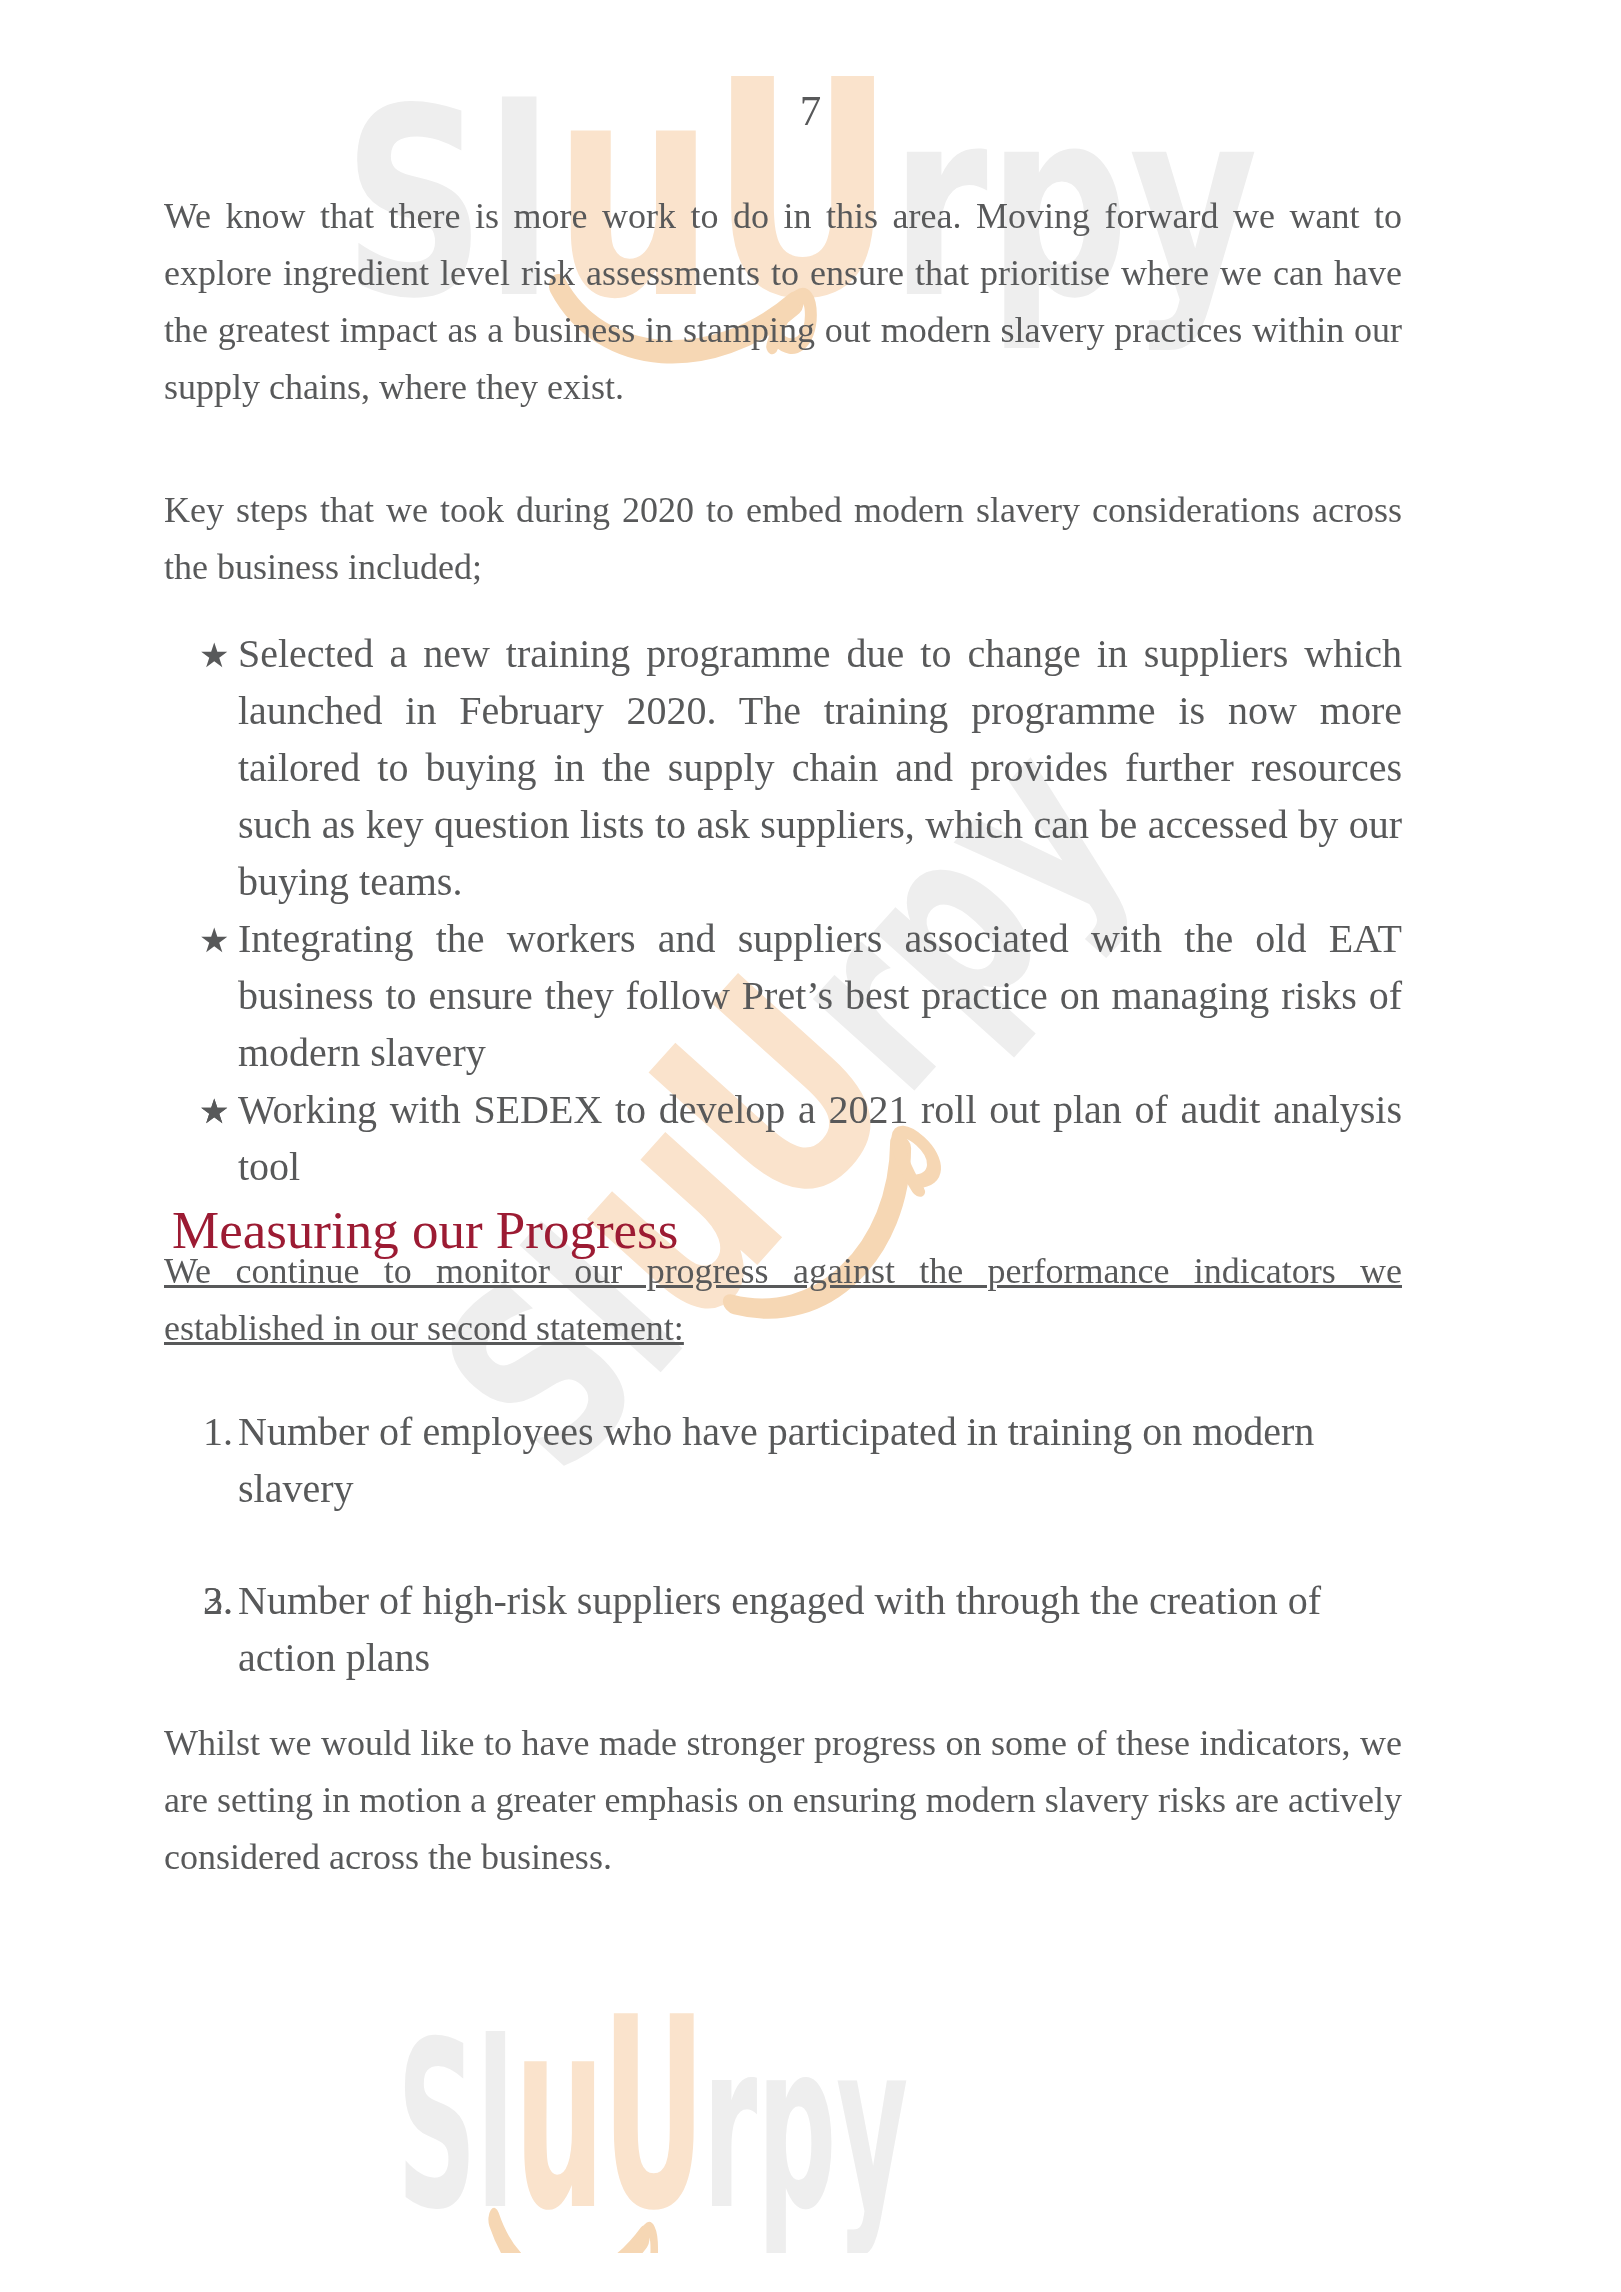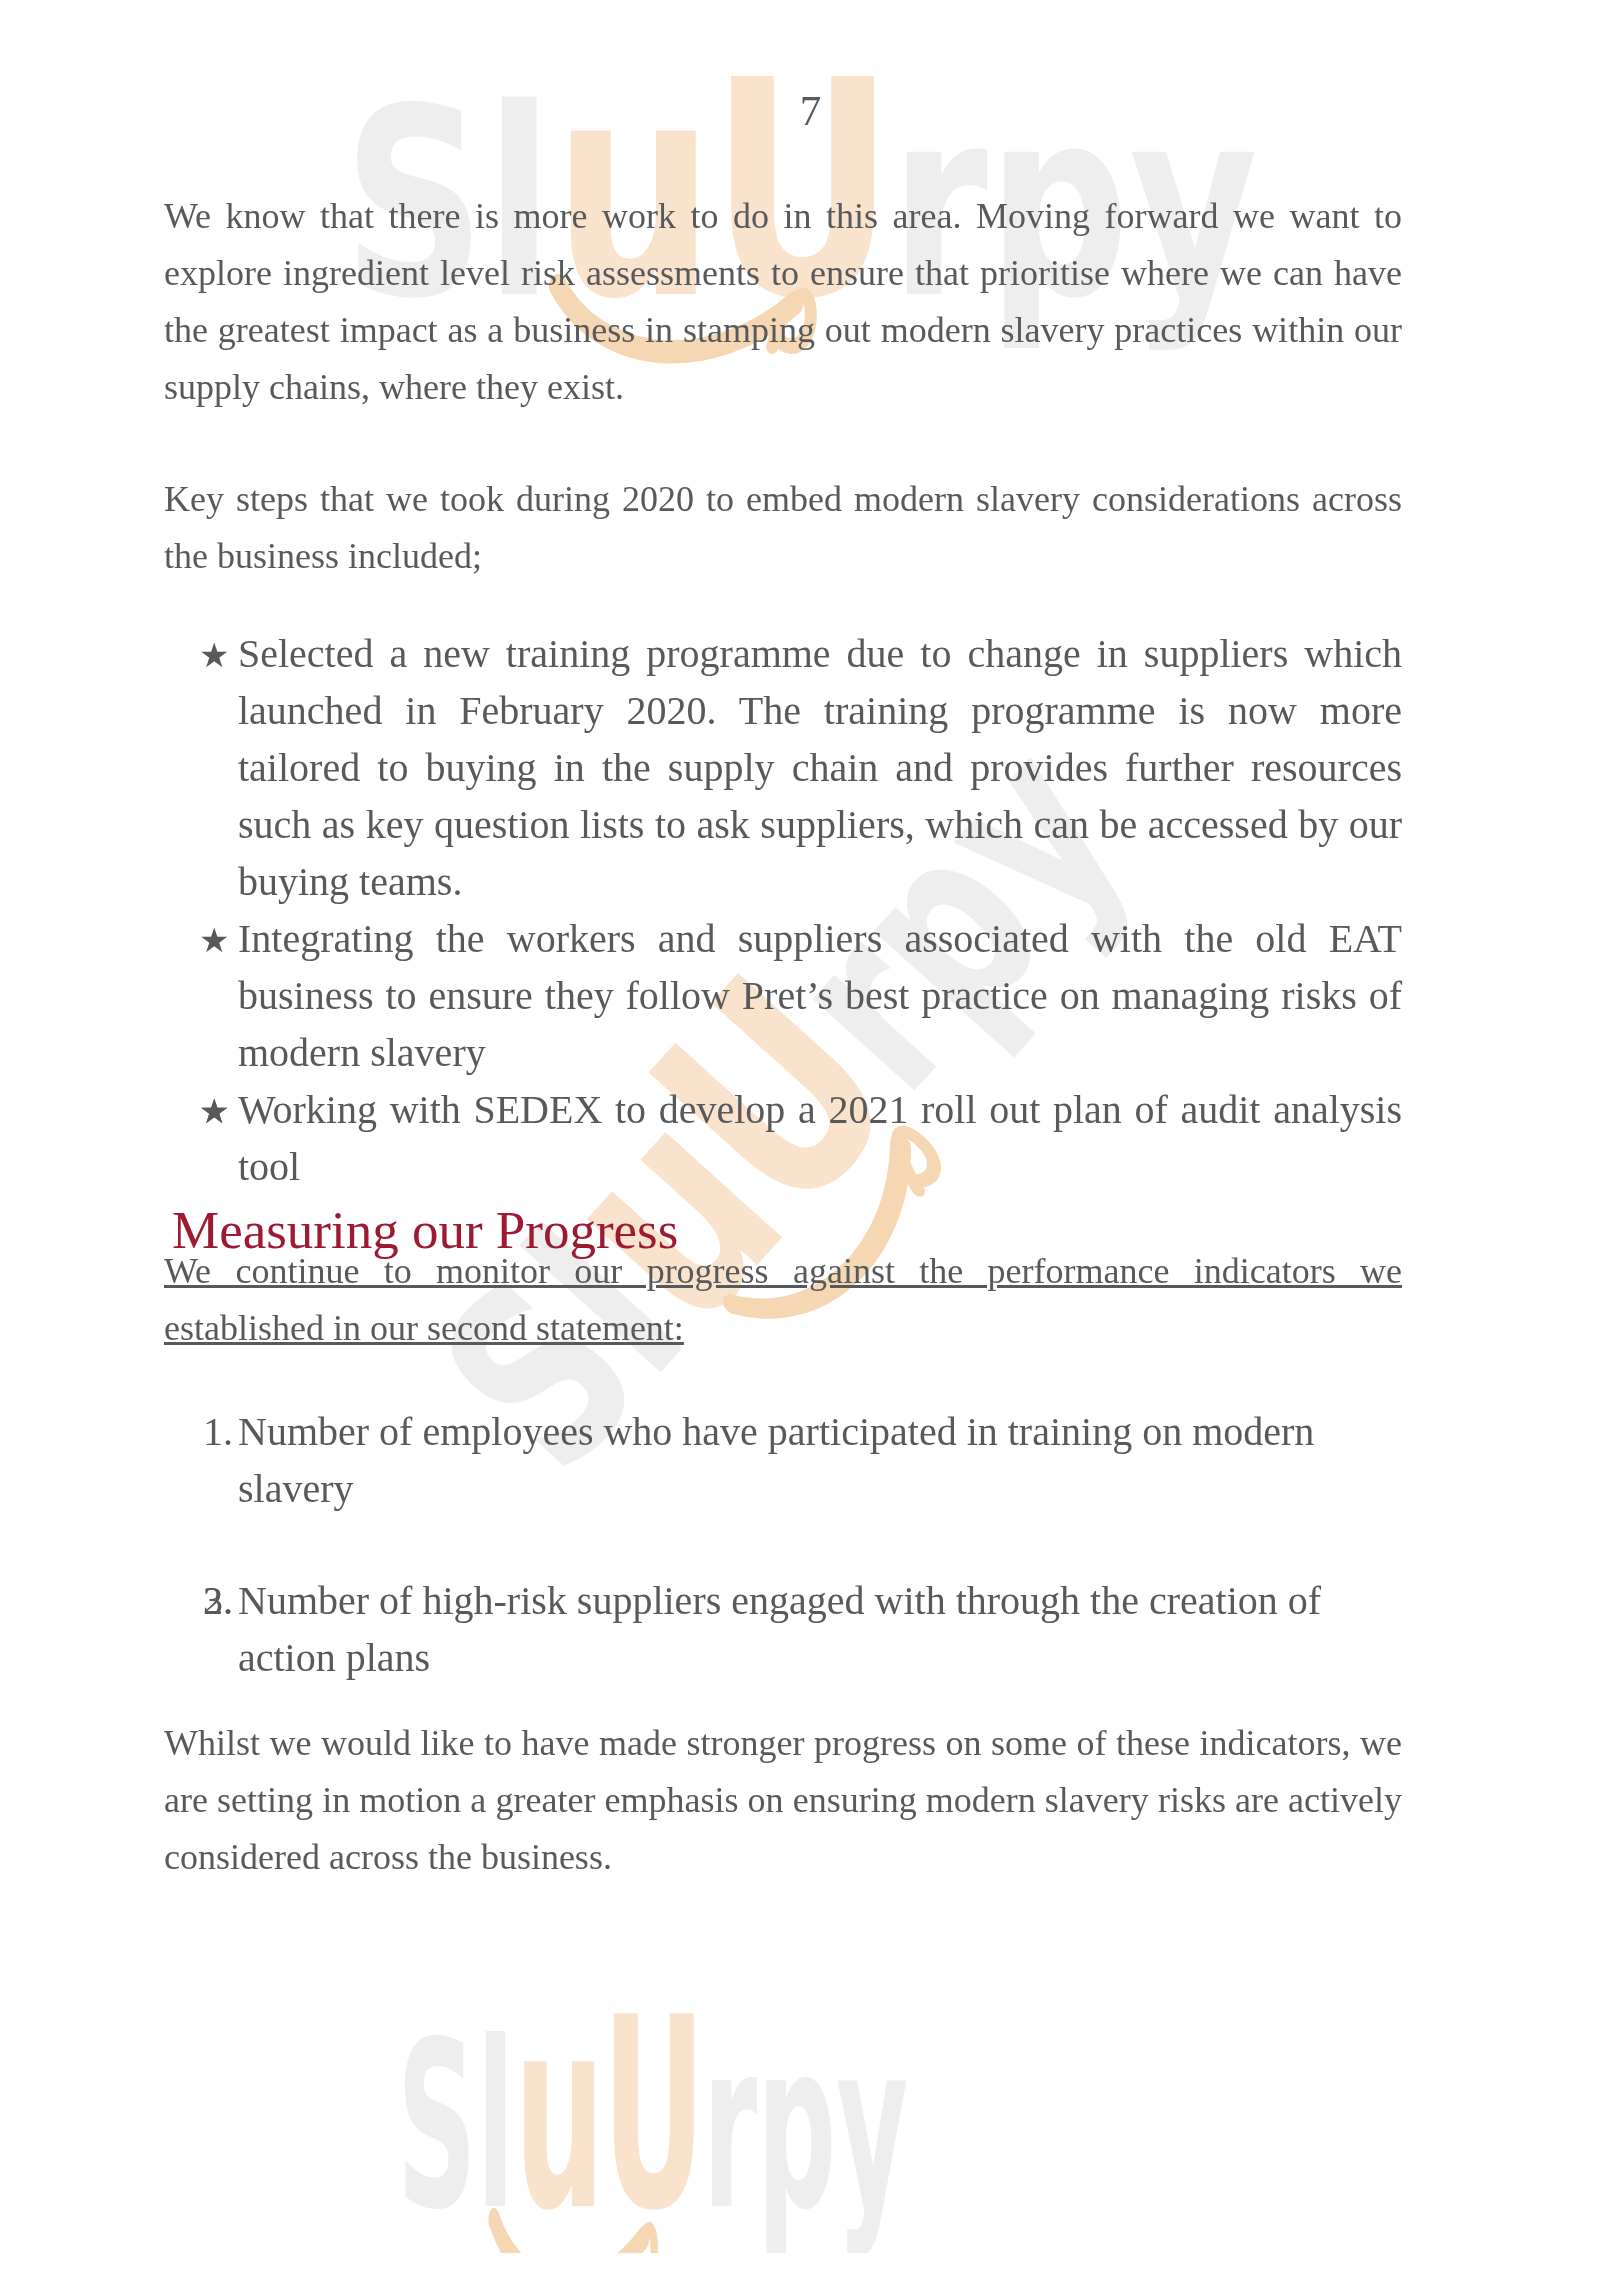--- a/index.html
+++ b/index.html
@@ -60,21 +60,21 @@
   }
   .para {
     position: absolute;
     left: 164px; width: 1238px;
     font-size: 36px; line-height: 57px;
     color: #58595a;
     text-align: justify;
     margin: 0;
   }
   .p1 { top: 188px; }
-  .p2 { top: 471px; }
+  .p2 { top: 482px; }
   .p3 { top: 1243px; text-decoration: underline; }
   .p4 { top: 1715px; }
 
   .section-heading {
     position: absolute;
     left: 164px; top: 1192px; width: 1238px;
     margin: 8px;
     font-size: 53px; line-height: 61px;
     font-weight: normal;
     color: #9c1b33;

